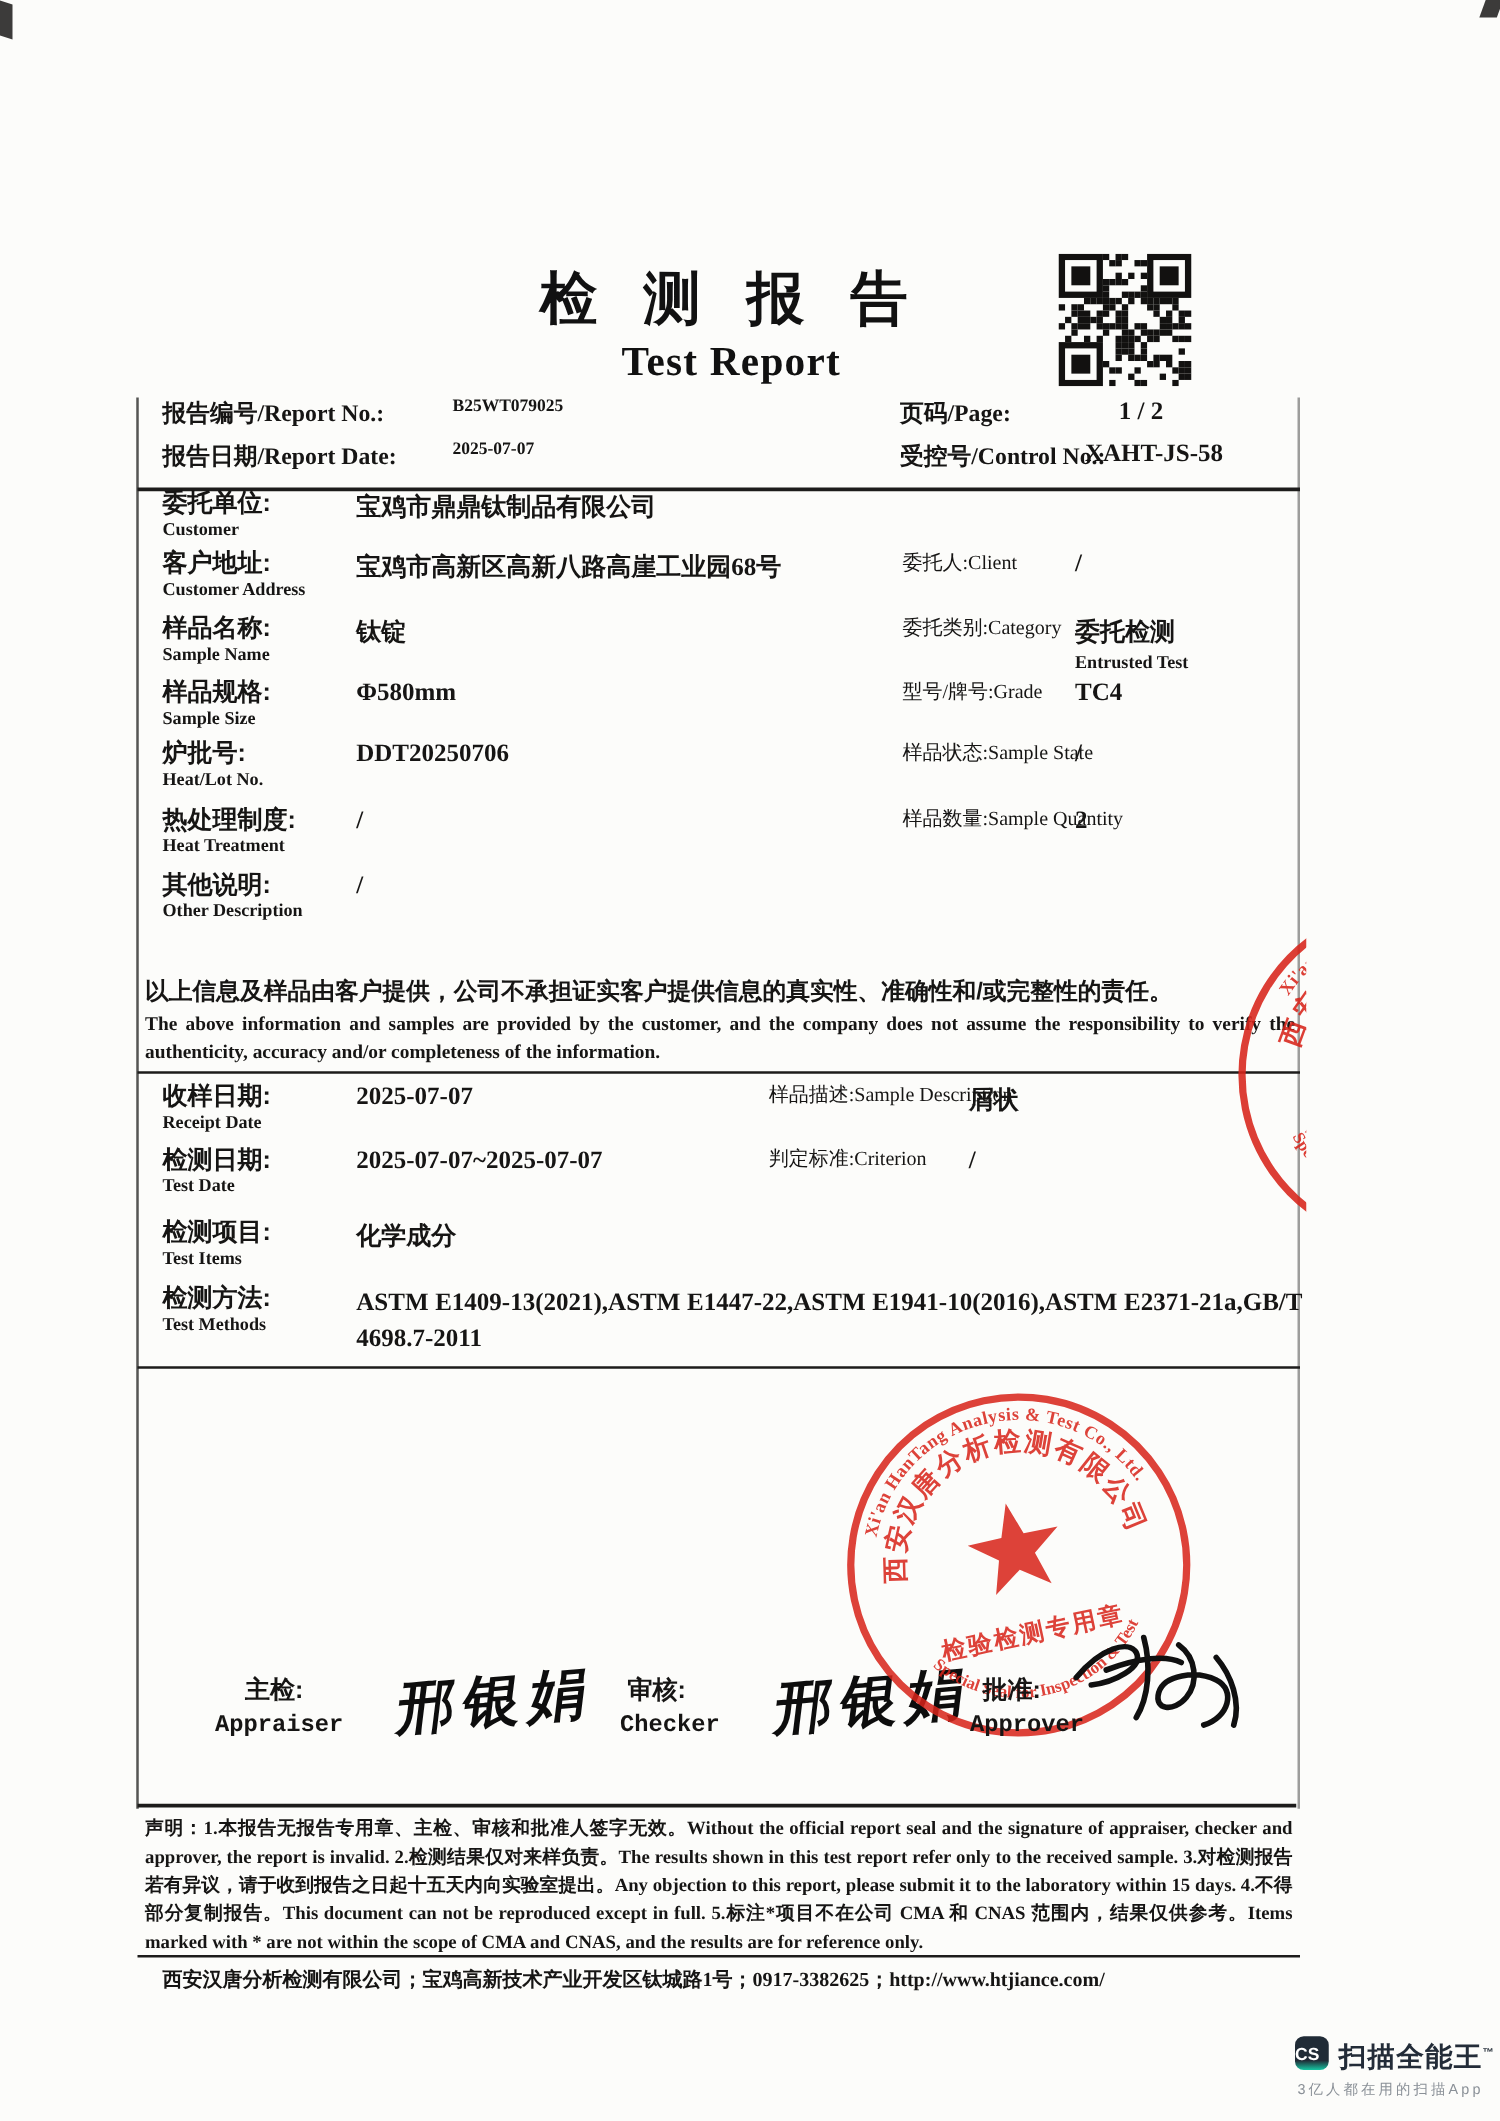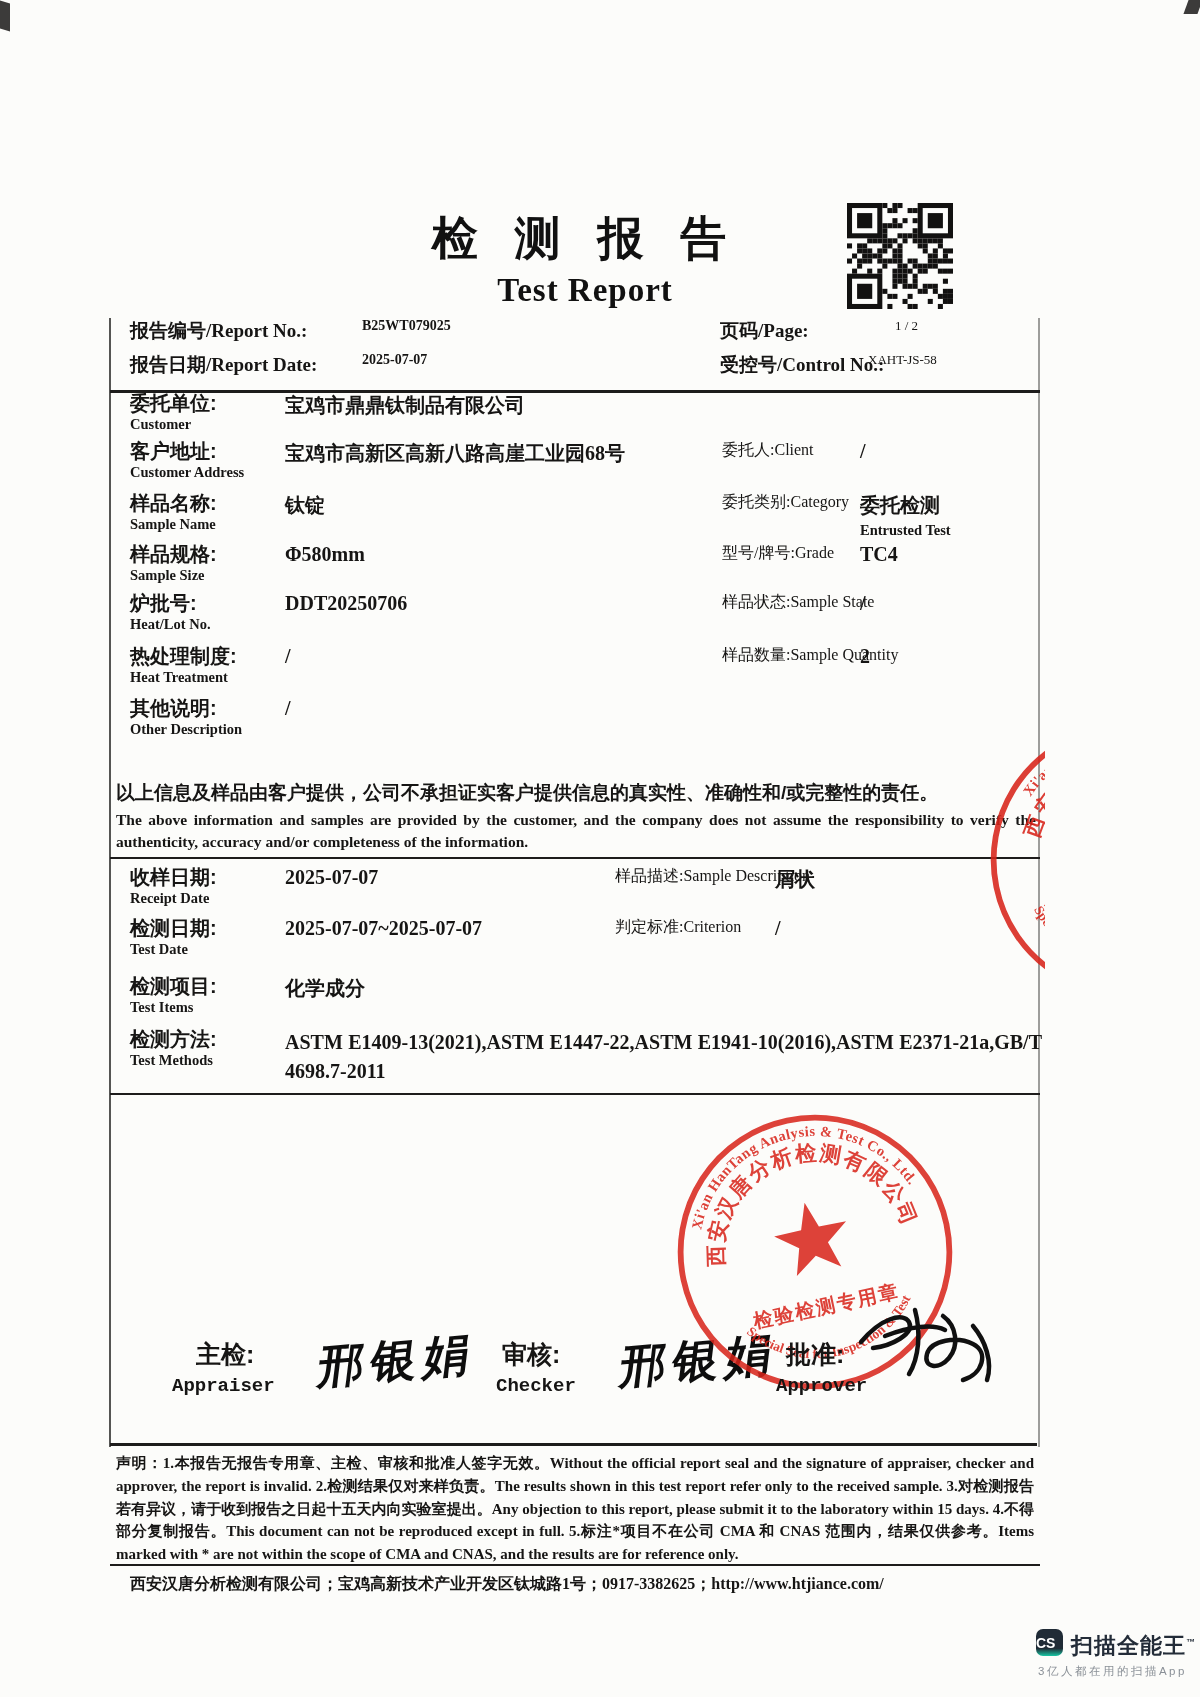--- a/index.html
+++ b/index.html
@@ -13,39 +13,39 @@
   .logo-en{font-family:"Liberation Sans",sans-serif;font-weight:700;font-size:15px;letter-spacing:4.5px;color:#2a2928;margin-top:4px;}
   
   .title-wrap{left:130px;top:208px;width:910px;text-align:center;}
   .title-cn{font-family:"Liberation Sans",sans-serif;font-weight:700;font-size:46px;letter-spacing:12px;color:#111;}
   .title-en{font-weight:700;font-size:33px;letter-spacing:1px;color:#111;margin-top:2px;}
   
   .hrow{position:absolute;left:0;width:1040px;height:34px;}
   .hl{position:absolute;left:130px;top:0;font-weight:700;font-size:19px;}
   .hv{position:absolute;left:362px;top:0;font-weight:700;font-size:14px;}
   .hrl{position:absolute;left:720px;top:0;font-weight:700;font-size:19px;}
-  .hrv{position:absolute;left:880px;top:0;font-weight:400;font-size:13px;}
+  .hrv{position:absolute;left:880px;top:0;font-weight:700;font-size:20px;}
   
   .row{position:absolute;left:0;width:1060px;}
   .lab{position:absolute;left:130px;top:0;}
   .lab .cn{font-family:"Liberation Sans",sans-serif;font-weight:700;font-size:20px;display:block;line-height:1.1;}
   .lab .en{font-weight:700;font-size:14.5px;display:block;margin-top:2px;}
   .val{position:absolute;left:285px;top:0;font-weight:600;font-size:20px;}
   .rlab{position:absolute;left:722px;top:0;}
   .rval{position:absolute;left:860px;top:0;font-weight:600;font-size:20px;}
   .rval .sub{display:block;font-size:14.5px;font-weight:700;margin-top:3px;}
   .rlab2{left:615px;}
   .rval2{left:775px;}
   .val-wide{width:757px;text-align:justify;line-height:1.45;}
   
   .disc{left:116px;top:780px;width:920px;}
   .disc .cn{font-family:"Liberation Sans",sans-serif;font-weight:700;font-size:19px;display:block;}
   .disc .en{font-weight:700;font-size:15.5px;display:block;margin-top:3px;line-height:1.45;text-align:justify;}
   
-  .sig-cn{font-family:"Liberation Sans",sans-serif;font-weight:700;font-size:25px;display:block;}
+  .sig-cn{font-family:"Liberation Sans",sans-serif;font-weight:700;font-size:20px;display:block;}
   .sig-en{font-weight:700;font-size:19px;display:block;margin-top:4px;font-family:Liberation Mono, monospace;}
   .sign-text{position:absolute;font-family:"DejaVu Sans",sans-serif;font-weight:700;font-size:46px;
              letter-spacing:7px;color:#0d0d0d;transform:rotate(-5deg) skewX(-12deg);white-space:nowrap;}
   
   .stamp text{font-weight:700;}
   .stamp-clip{position:absolute;overflow:hidden;}
   
   .statement{left:116px;top:1452px;width:918px;font-weight:700;font-size:15px;line-height:1.52;text-align:justify;}
   .footer{left:130px;top:1574px;width:900px;font-weight:700;font-size:16px;}
   

